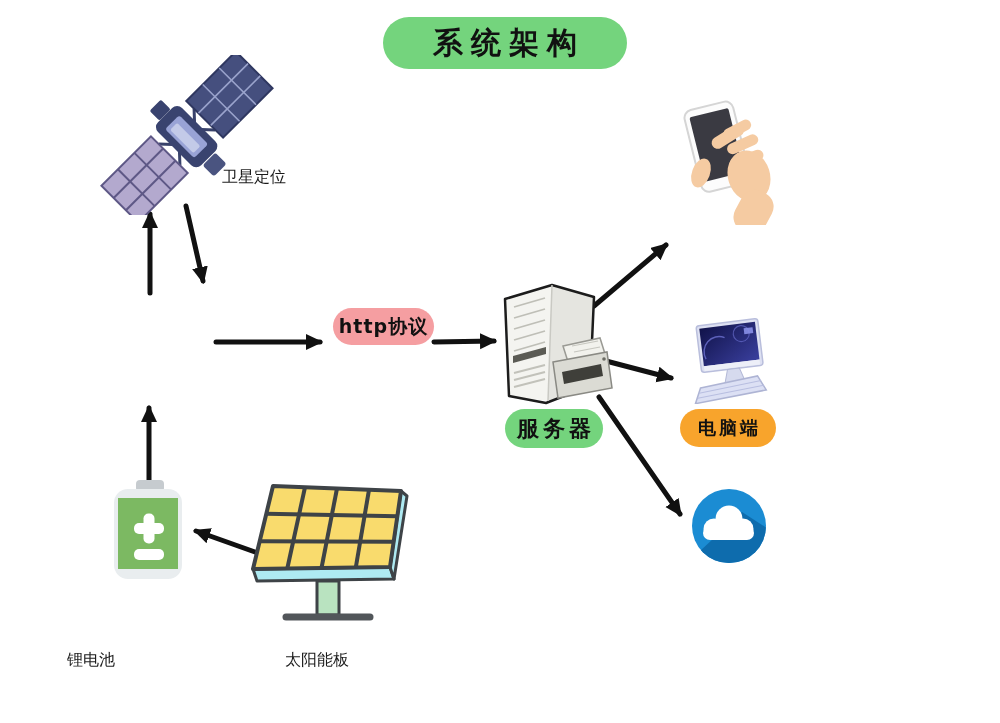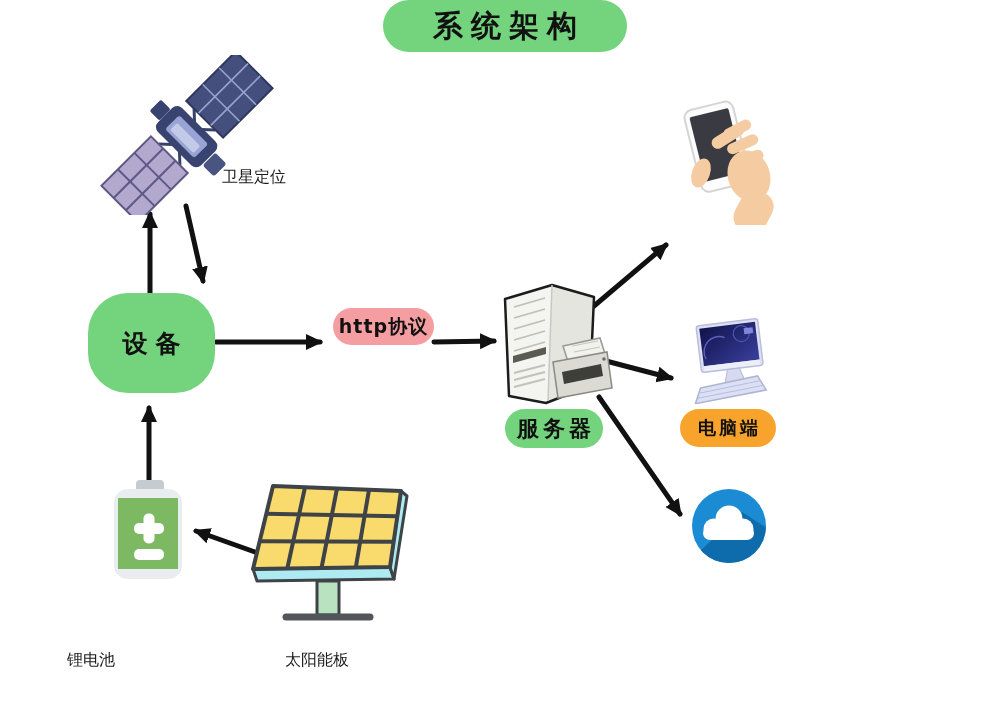--- a/index.html
+++ b/index.html
@@ -8,21 +8,21 @@
     font-family:"DejaVu Sans","Liberation Sans",sans-serif;color:#111;
   }
   .layer{position:absolute;left:0;top:0;}
   .pill{
     position:absolute;display:flex;align-items:center;justify-content:center;
     font-weight:bold;color:#111;box-sizing:border-box;white-space:nowrap;
   }
   .bg-green{background:var(--green);}
   .bg-orange{background:var(--orange);}
   .bg-pink{background:var(--pink);}
-  .title-pill{left:383px;top:0;width:244px;height:52px;border-radius:32px;font-size:30px;letter-spacing:8px;text-indent:8px;}
+  .title-pill{left:383px;top:17px;width:244px;height:52px;border-radius:32px;font-size:30px;letter-spacing:8px;text-indent:8px;}
   .device-node{left:88px;top:293px;width:127px;height:100px;border-radius:40px;font-size:25px;letter-spacing:8px;text-indent:8px;}
   .http-pill{left:333px;top:308px;width:101px;height:37px;border-radius:19px;font-size:19px;letter-spacing:1px;}
   .server-pill{left:505px;top:409px;width:98px;height:39px;border-radius:20px;font-size:22px;letter-spacing:4px;text-indent:4px;}
   .phone-pill{left:680px;top:227px;width:96px;height:36px;border-radius:18px;font-size:18px;letter-spacing:3px;text-indent:3px;}
   .computer-pill{left:680px;top:409px;width:96px;height:38px;border-radius:19px;font-size:18px;letter-spacing:3px;text-indent:3px;}
   .cloud-pill{left:683px;top:573px;width:103px;height:38px;border-radius:19px;font-size:18px;letter-spacing:3px;text-indent:3px;}
   .plain-label{position:absolute;font-size:16px;color:#1a1a1a;font-weight:normal;white-space:nowrap;}
   .satellite-label{left:222px;top:167px;}
   .battery-label{left:67px;top:650px;font-family:Liberation Mono, monospace;}
   .solar-label{left:285px;top:650px;}
@@ -70,21 +70,20 @@
       <line x1="212" y1="145.6" x2="282" y2="145.6" stroke="#9AA3CC" stroke-width="1.6"></line>
       <rect x="179" y="92" width="16" height="14" rx="2" fill="#39436F"></rect>
       <rect x="178" y="168" width="18" height="16" rx="3" fill="#4A5480"></rect>
       <rect x="170" y="106" width="34" height="61" rx="7" fill="#39436F"></rect>
       <rect x="177" y="116" width="20" height="41" rx="3" fill="#99A3D6"></rect>
       <rect x="180" y="120" width="10" height="33" rx="2" fill="#C3CAE8"></rect>
     </g>
   </svg>
   <div class="plain-label satellite-label">卫星定位</div>
 
-  <div class="pill bg-green device-node">设备</div>
 
   <div class="pill bg-pink http-pill">http协议</div>
 
   <svg style="left:495px;top:278px" width="135" height="130" viewBox="495 278 135 130">
     <polygon points="505,299 552,285 548,401 509,396" fill="#F4F4F0"></polygon>
     <polygon points="552,285 594,297 590,386 548,401" fill="#E5E5E0"></polygon>
     <path d="M505,299 L552,285 L594,297 L590,386 L546,403 L509,396 Z" fill="none" stroke="#1C1C1C" stroke-width="2.5" stroke-linejoin="round"></path>
     <line x1="552" y1="285" x2="548" y2="401" stroke="#C9C9C3" stroke-width="1.5"></line>
     <g stroke="#BFBFB7" stroke-width="1.8">
       <line x1="514" y1="307" x2="545" y2="298"></line>

